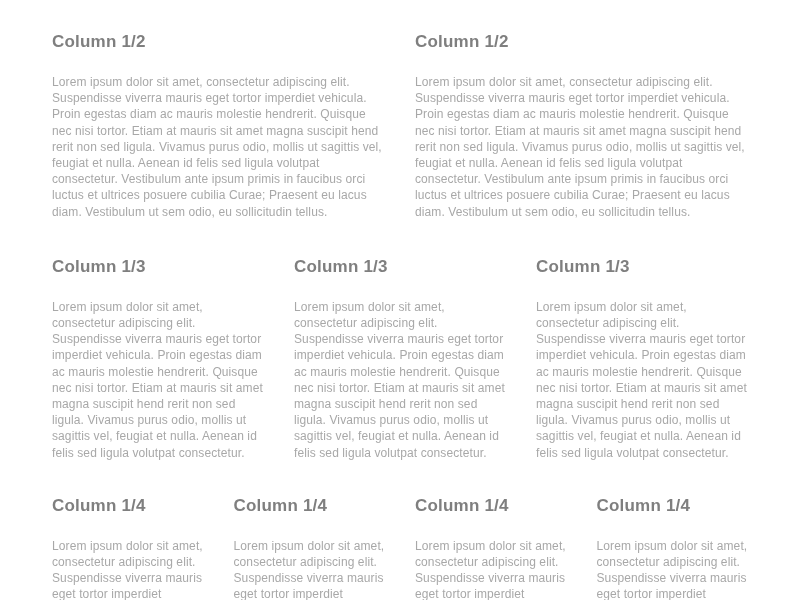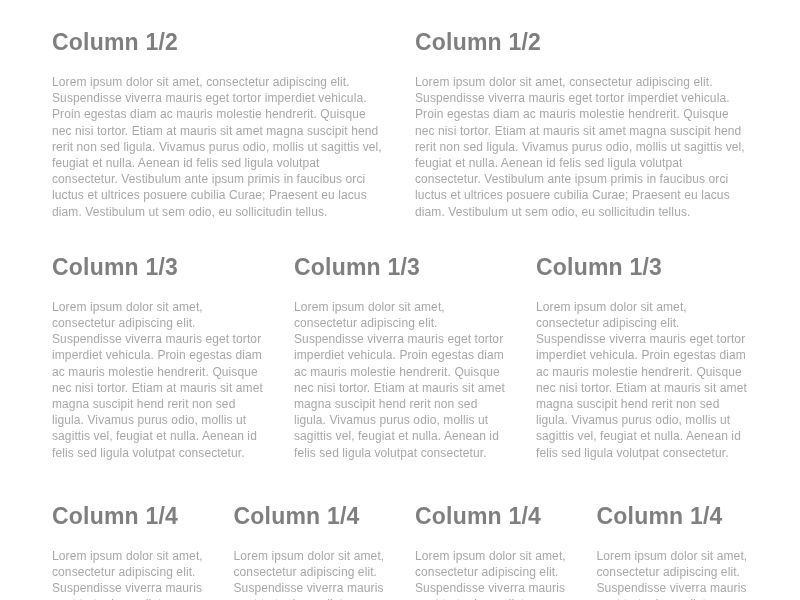--- a/index.html
+++ b/index.html
@@ -15,29 +15,29 @@
     overflow: hidden;
     box-sizing: border-box;
     background: #ffffff;
     padding: 33px 52px 0 52px;
   }
   .row {
     display: flex;
     gap: 30px;
   }
   .row-halves   { margin-bottom: 38px; }
-  .row-thirds   { margin-bottom: 46px; align-items: flex-end; }
+  .row-thirds   { margin-bottom: 36px; align-items: flex-end; }
   .row-quarters { margin-bottom: 0; }
   .col {
     flex: 1 1 0;
     min-width: 0;
   }
   .col h2 {
     margin: 0 0 23px 0;
-    font-size: 23px;
+    font-size: 17px;
     line-height: 18px;
     font-weight: 700;
     letter-spacing: 0.2px;
     color: #7f7f7f;
   }
   .col p {
     margin: 0;
     font-size: 12px;
     line-height: 16.2px;
     letter-spacing: 0.1px;

